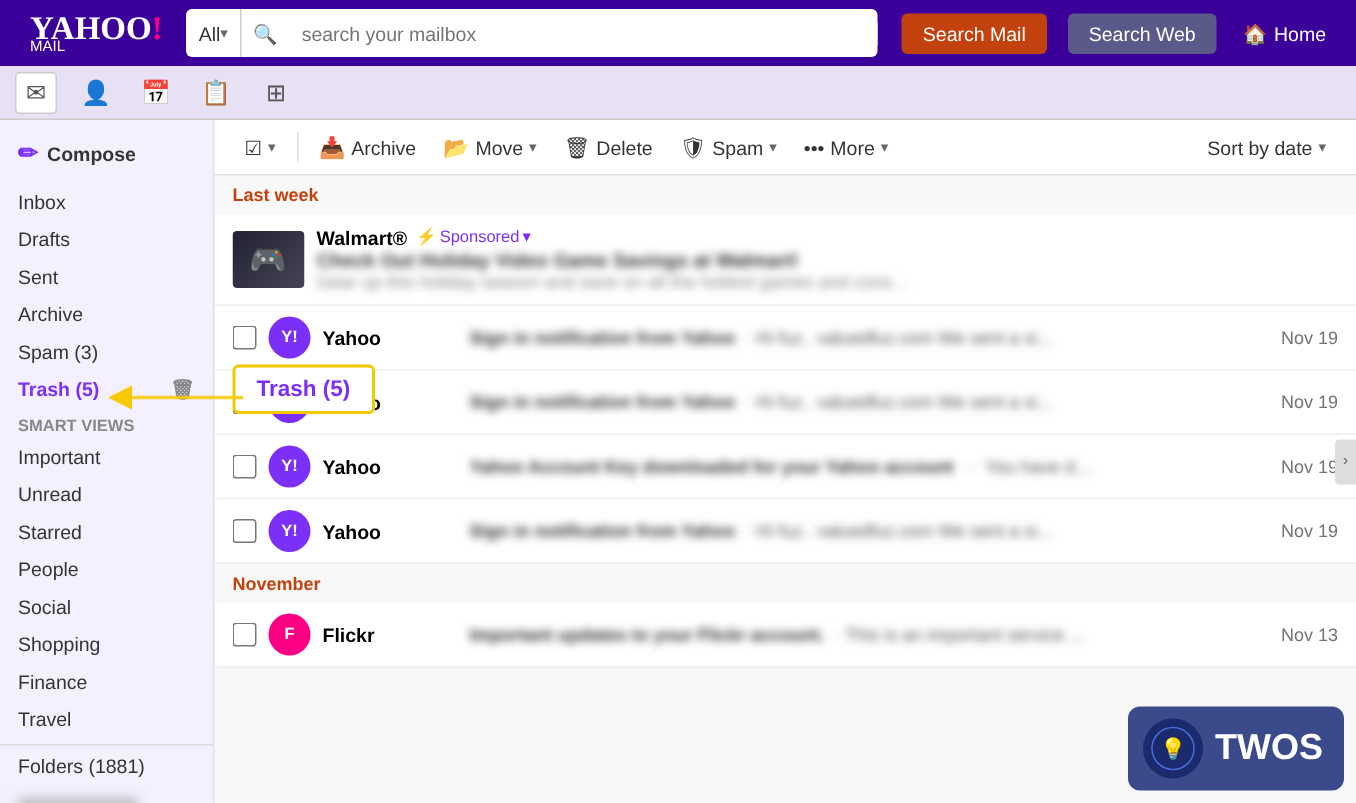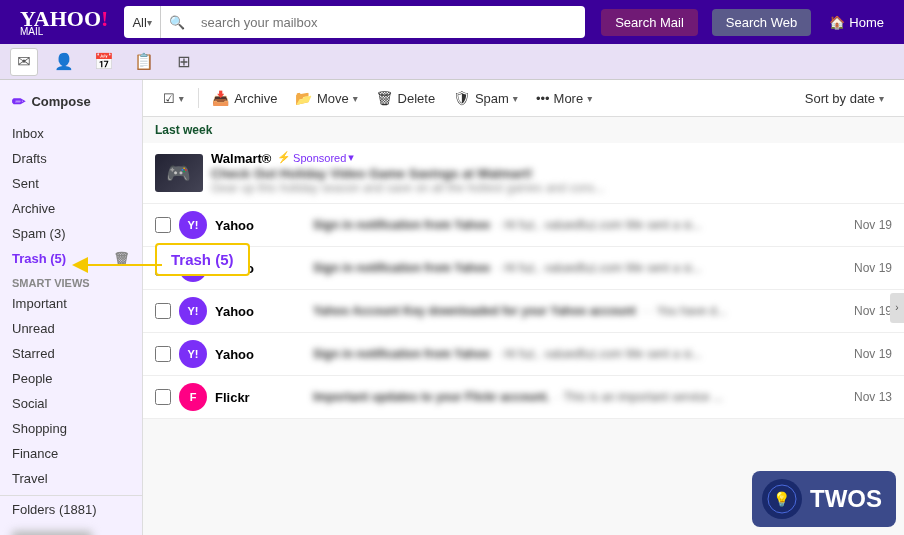--- a/index.html
+++ b/index.html
@@ -49,21 +49,21 @@
       outline: none;
       padding: 0 8px;
       font-size: 13px;
       color: #aaa;
     }
     .search-icon-wrap {
       padding: 0 8px;
       color: #aaa;
     }
     .btn-search-mail {
-      background: #701a75;
+      background: #c2410c;
       color: white;
       border: none;
       border-radius: 4px;
       padding: 6px 14px;
       cursor: pointer;
       font-size: 13px;
       margin-left: 6px;
     }
     .btn-search-web {
       background: #5a5a8a;
@@ -202,21 +202,21 @@
     }
 
     
     .email-list {
       flex: 1;
       overflow-y: auto;
     }
     .week-label {
       padding: 6px 12px;
       font-size: 12px;
-      color: #14532d;
+      color: #c2410c;
       font-weight: bold;
     }
     .email-row {
       display: flex;
       align-items: center;
       padding: 7px 12px;
       border-bottom: 1px solid #eee;
       background: white;
       gap: 8px;
       cursor: pointer;
@@ -572,20 +572,21 @@
         <input type="checkbox" class="email-checkbox" style="">
         <div class="email-avatar yahoo-y">Y!</div>
         <span class="email-sender">Yahoo</span>
         <span class="email-subject blurred">
           <span class="subject-bold">Sign in notification from Yahoo</span>
           &nbsp;· <span>Hi fuz.. valuedfuz.com We sent a si...</span>
         </span>
         <span class="email-date">Nov 19</span>
       </div>
 
+      <div class="week-label">November</div>
 
       <div class="email-row">
         <input type="checkbox" class="email-checkbox" style="">
         <div class="email-avatar" style="background:#ff0084;">F</div>
         <span class="email-sender">Flickr</span>
         <span class="email-subject blurred">
           <span class="subject-bold">Important updates to your Flickr account.</span>
           &nbsp;· <span>This is an important service ...</span>
         </span>
         <span class="email-date">Nov 13</span>

